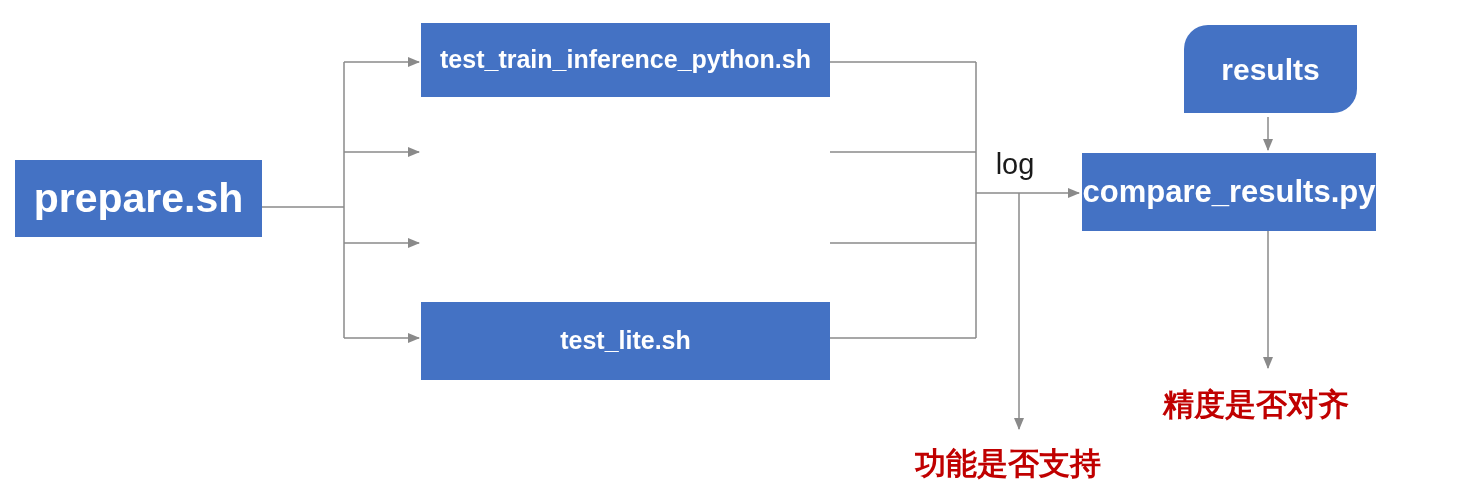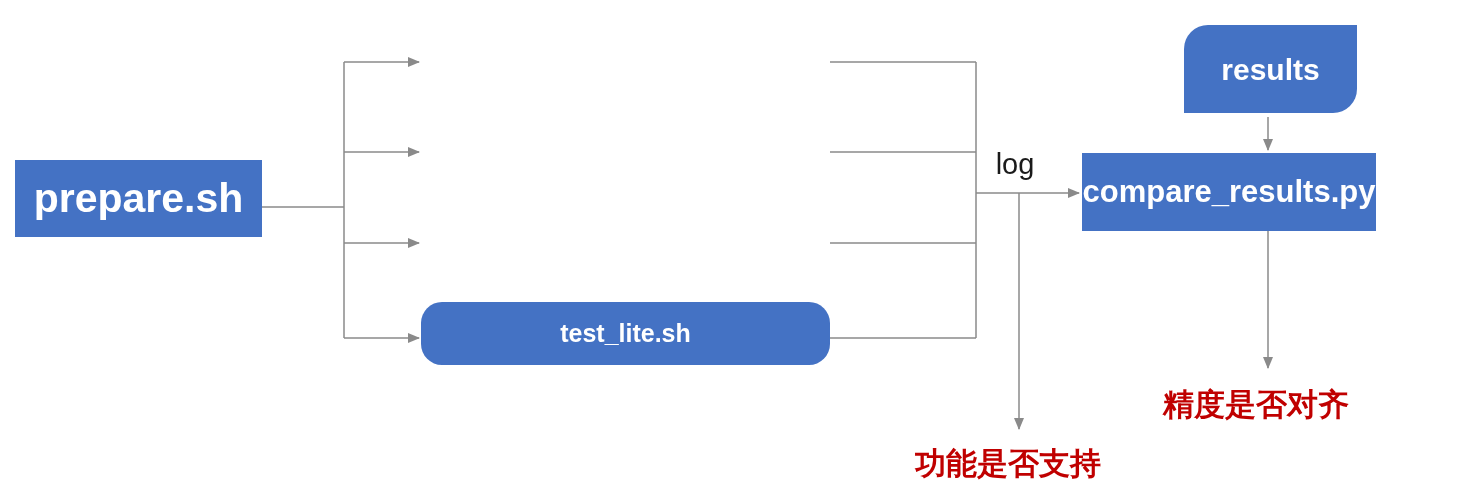--- a/index.html
+++ b/index.html
@@ -31,21 +31,21 @@
     font-weight: bold;
     text-align: center;
     line-height: 1.1;
     white-space: nowrap;
   }
   .node-prepare   { left: 15px;   top: 160px; width: 247px; height: 77px; font-size: 41px; }
   .node-test      { left: 421px;  width: 409px; font-size: 25px; }
   .node-test-1    { top: 23px;  height: 74px; }
   .node-test-2    { top: 113px; height: 76px; }
   .node-test-3    { top: 207px; height: 73px; }
-  .node-test-4    { top: 302px; height: 63px; border-radius: 21px; }
+  .node-test-4    { top: 302px; height: 78px; }
   .node-results   { left: 1184px; top: 25px;  width: 173px; height: 88px; font-size: 30px;
                     border-radius: 24px 0 24px 0; }
   .node-compare   { left: 1082px; top: 153px; width: 294px; height: 78px; font-size: 31px; }
   .edge-label {
     position: absolute;
     color: var(--log-text, #1a1a1a);
     font-size: 29px;
     font-weight: normal;
   }
   .edge-label-log { left: 984px; top: 148px; width: 62px; text-align: center; }
@@ -90,20 +90,21 @@
 
     <path d="M976 193 H1079" marker-end="url(#arrow)"></path>
     <path d="M1019 193 V429" marker-end="url(#arrow)"></path>
 
     <path d="M1268 117 V150" marker-end="url(#arrow)"></path>
     <path d="M1268 231 V368" marker-end="url(#arrow)"></path>
   </svg>
 
   <div class="node node-prepare">prepare.sh</div>
 
+  <div class="node node-test node-test-1">test_train_inference_python.sh</div>
 
 
 
   <div class="node node-test node-test-4">test_lite.sh</div>
 
   <div class="node node-results">results</div>
 
   <div class="node node-compare">compare_results.py</div>
 
   <div class="edge-label edge-label-log">log</div>

